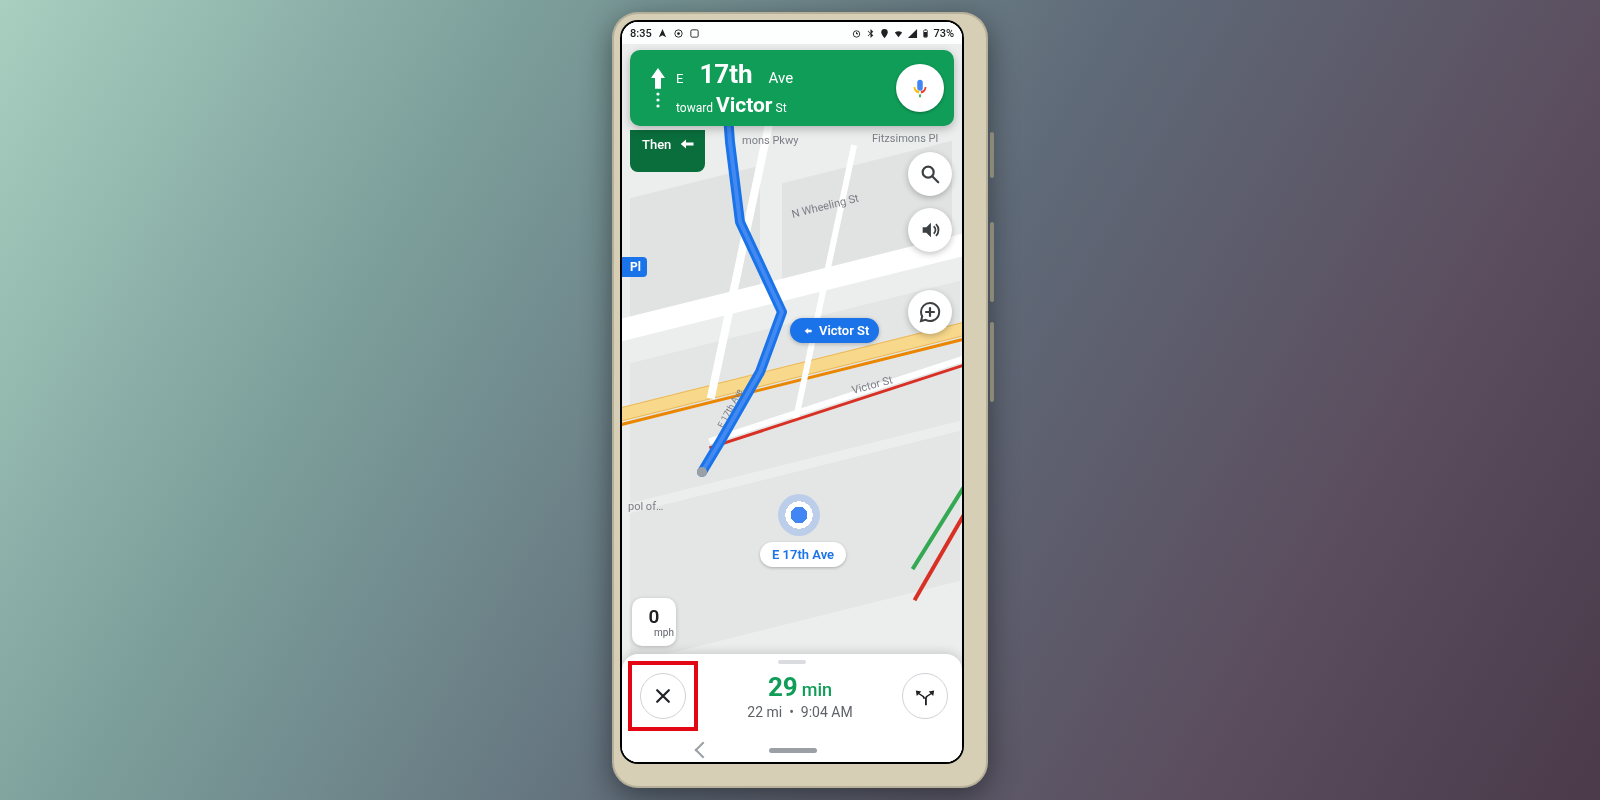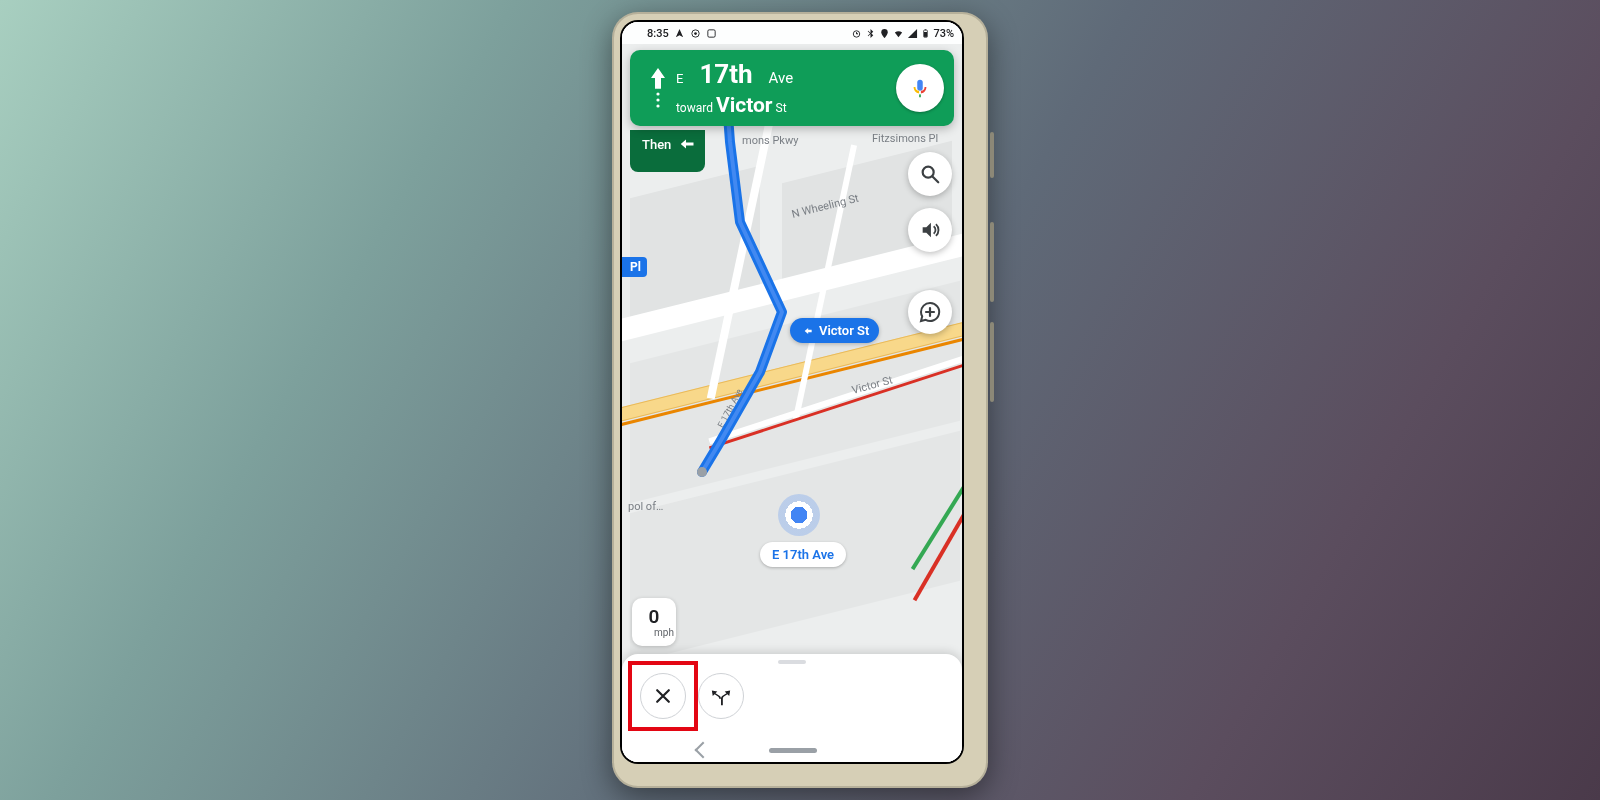--- a/index.html
+++ b/index.html
@@ -97,21 +97,21 @@
 
           <span class="mlabel" style="left:250px;top:110px;">Fitzsimons Pl</span>
           <span class="mlabel" style="left:120px;top:112px;">mons Pkwy</span>
           <span class="mlabel" style="left:170px;top:186px;transform:rotate(-14deg);">N Wheeling St</span>
           <span class="mlabel" style="left:230px;top:362px;transform:rotate(-15deg);">Victor St</span>
           <span class="mlabel" style="left:98px;top:400px;transform:rotate(-62deg);font-size:9px;">E 17th Ave</span>
           <span class="mlabel" style="left:6px;top:478px;font-size:11px;">pol of…</span>
         </div>
 
         <div class="status">
-          <div style="display:flex;align-items:center;gap:5px;margin-left:17px;">
+          <div style="display:flex;align-items:center;gap:5px;">
             <span>8:35</span>
             <svg class="sicn" viewBox="0 0 24 24">
                 <path fill="#202124" d="M12 2l8 18-8-4-8 4z"></path>
               </svg>
             <svg class="sicn" viewBox="0 0 24 24">
                 <circle cx="12" cy="12" r="8" fill="none" stroke="#202124" stroke-width="2"></circle>
                 <circle cx="12" cy="12" r="3" fill="#202124"></circle>
               </svg>
             <svg class="sicn" viewBox="0 0 24 24">
                 <rect x="4" y="4" width="16" height="16" rx="3" fill="none" stroke="#202124" stroke-width="2"></rect>
@@ -219,20 +219,24 @@
 
         <div class="sheet">
           <div class="grab"></div>
           <div class="closeBox">
             <div class="closeBtn">
               <svg width="20" height="20" viewBox="0 0 24 24">
                   <path stroke="#202124" stroke-width="2.6" stroke-linecap="round" d="M5 5l14 14M19 5L5 19"></path>
                 </svg>
             </div>
           </div>
+          <div class="eta">
+            <div class="top"><span class="n">29</span><span class="m">min</span></div>
+            <div class="bot"><span>22 mi</span> &nbsp;•&nbsp; <span>9:04 AM</span></div>
+          </div>
           <div class="altBtn">
             <svg width="22" height="22" viewBox="0 0 24 24">
                 <path fill="#202124" d="M12 22v-7c0-2 1-3 3-4l3-2-2-2 6-1-1 6-2-2-3 2c-1 .6-2 1.4-2 3v7zM10 15c0-1.6-1-2.4-2-3L5 10 3 12l-1-6 6 1-2 2 3 2c2 1 3 2 3 4"></path>
               </svg>
           </div>
         </div>
 
         <div class="navbar">
           <div class="navback"></div>
           <div class="navpill"></div>

